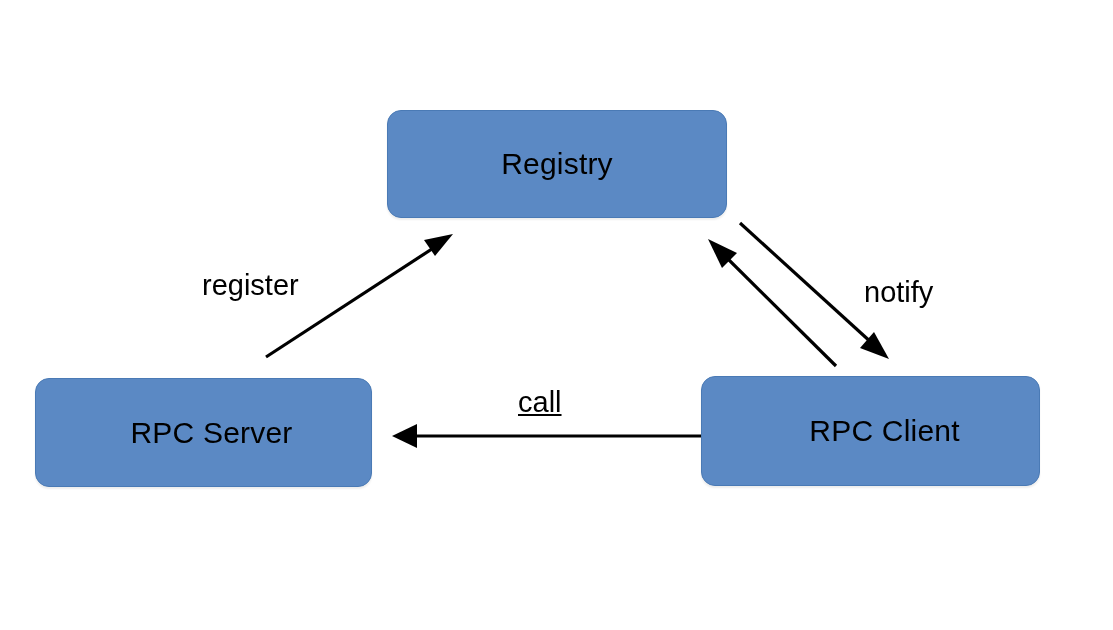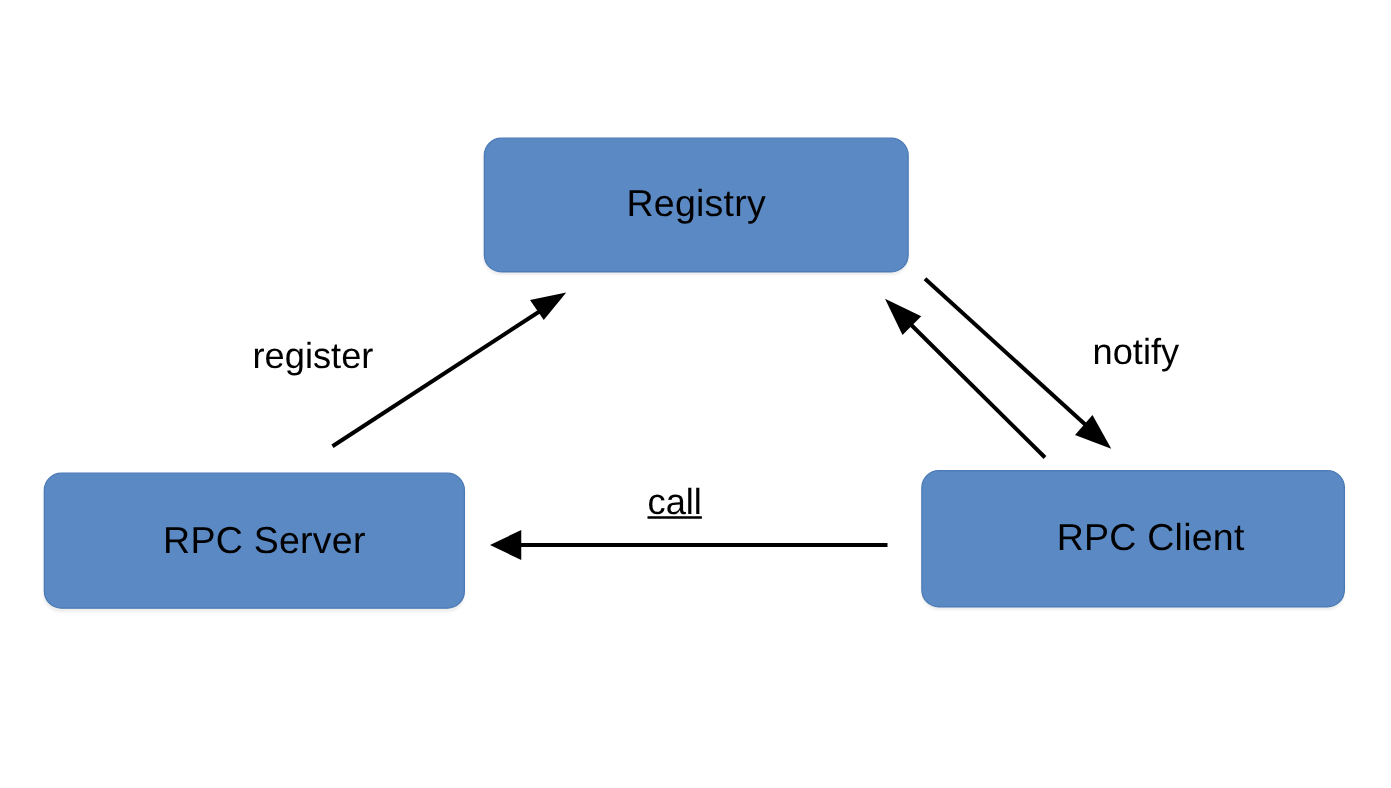--- a/index.html
+++ b/index.html
@@ -30,21 +30,21 @@
   .node-label {
     font-family: "Liberation Sans", sans-serif;
     font-size: 30px;
     color: #000000;
     line-height: 1;
     white-space: nowrap;
     letter-spacing: 0.2px;
   }
   #node-registry   { left: 387px; top: 110px; width: 340px; height: 108px; }
   #node-rpc-server { left: 35px;  top: 378px; width: 337px; height: 109px; padding-left: 16px; }
-  #node-rpc-client { left: 737px; top: 376px; width: 339px; height: 110px; padding-left: 28px; }
+  #node-rpc-client { left: 701px; top: 376px; width: 339px; height: 110px; padding-left: 28px; }
 
   #edges {
     position: absolute;
     left: 0; top: 0;
     width: 1113px;
     height: 630px;
     pointer-events: none;
   }
   .edge-line {
     stroke: #000000;
@@ -55,21 +55,21 @@
 
   .edge-label {
     position: absolute;
     font-family: "Liberation Sans", sans-serif;
     font-size: 29px;
     color: #000000;
     line-height: 1;
     white-space: nowrap;
   }
   #label-register  { left: 202px; top: 271px; text-align: center; }
-  #label-notify    { left: 864px; top: 268px; margin-left: 10px; }
+  #label-notify    { left: 864px; top: 278px; }
   #label-subscribe { left: 607px; top: 316px; }
   #label-call      { left: 518px; top: 388px; text-decoration: underline; }
 </style>
 </head>
 <body>
 
 <div id="canvas">
 
   <svg id="edges" viewBox="0 0 1113 630" width="1113" height="630" xmlns="http://www.w3.org/2000/svg">
 

